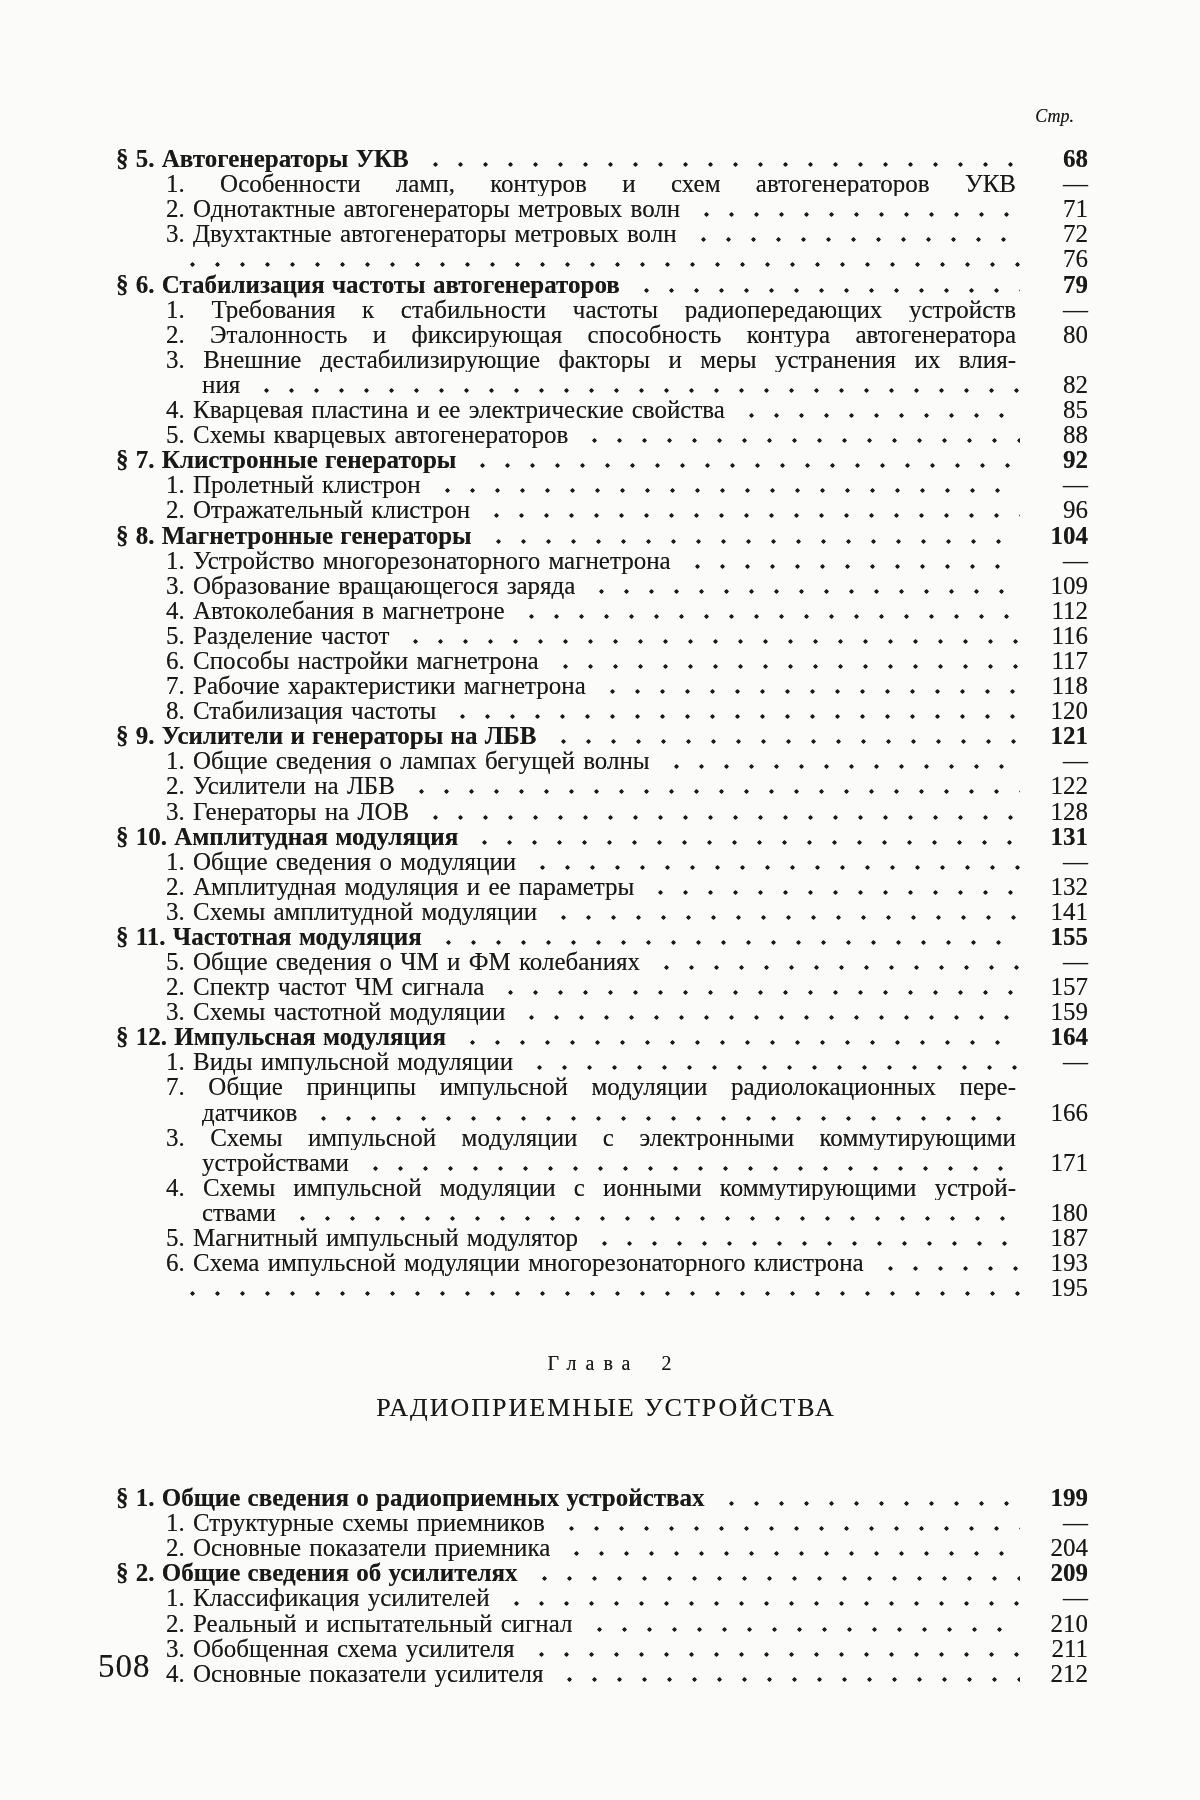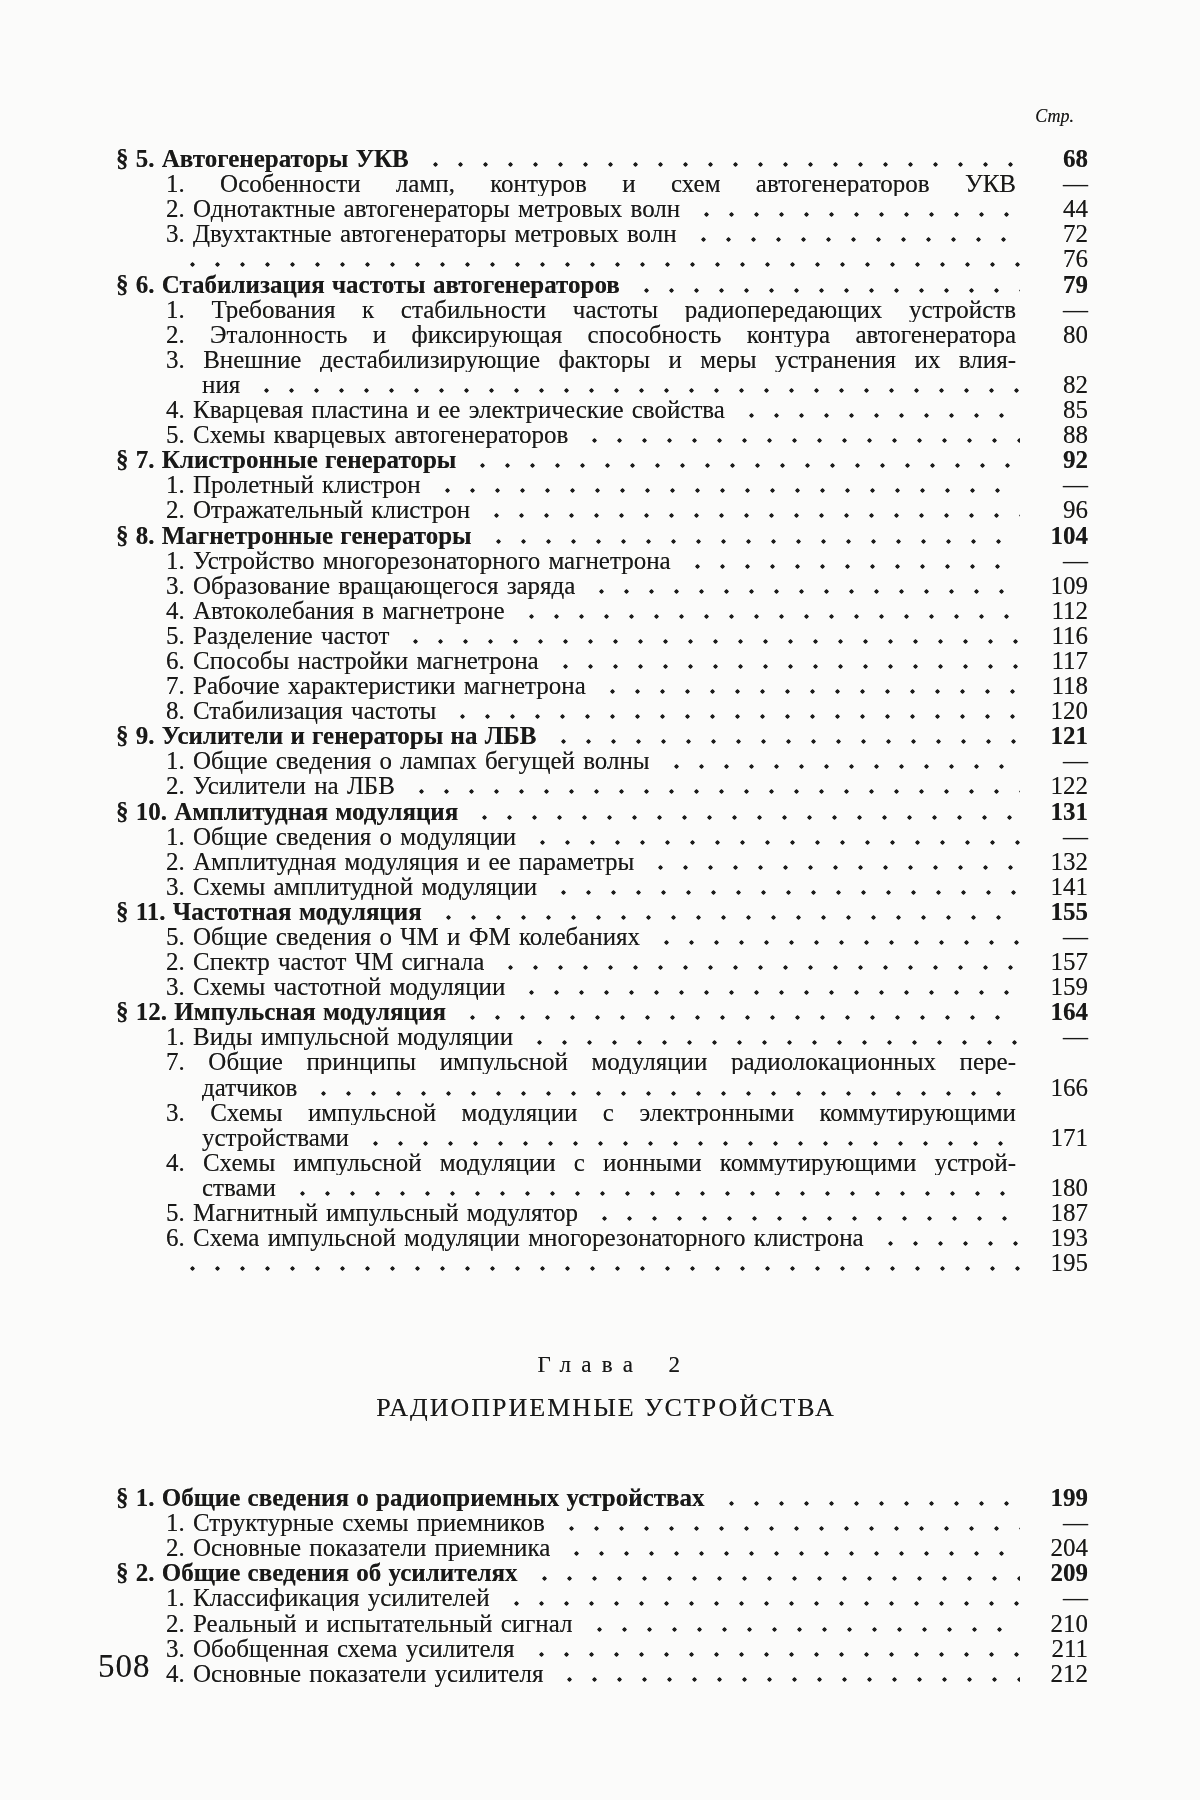--- a/index.html
+++ b/index.html
@@ -46,21 +46,21 @@
     margin:0 6px 3px 12px;
     background-image:radial-gradient(circle, #1c1c1b 1.9px, rgba(0,0,0,0) 2.3px);
     background-size:25px 7px;
     background-repeat:repeat-x;
     background-position:2px bottom;
   }
   .pg{width:62px;flex:none;text-align:right;}
 
   .chap-num{
     position:absolute;top:1352px;left:100px;width:988px;
-    text-align:center;font-size:23px;
+    text-align:center;font-size:20px;
     letter-spacing:.45em;word-spacing:.4em;text-indent:40px;
   }
   .chap-title{
     position:absolute;top:1393px;left:100px;width:988px;
     text-align:center;font-size:26px;letter-spacing:2px;text-indent:24px;
   }
   .folio{
     position:absolute;top:1648px;left:98px;
     font-size:33px;letter-spacing:1px;
   }
@@ -78,21 +78,21 @@
     <span class="pg">68</span>
   </div>
       <div class="line item justify">
     <span class="t">1. Особенности ламп, контуров и схем автогенераторов УКВ</span>
 
     <span class="pg">—</span>
   </div>
       <div class="line item">
     <span class="t">2. Однотактные автогенераторы метровых волн</span>
     <span class="dots"></span>
-    <span class="pg">44</span>
+    <span class="pg">71</span>
   </div>
       <div class="line item">
     <span class="t">3. Двухтактные автогенераторы метровых волн</span>
     <span class="dots"></span>
     <span class="pg">72</span>
   </div>
       <div class="line item">
     <span class="dots"></span>
     <span class="pg">76</span>
   </div>
@@ -194,20 +194,25 @@
       <div class="line item">
     <span class="t">1. Общие сведения о лампах бегущей волны</span>
     <span class="dots"></span>
     <span class="pg">—</span>
   </div>
       <div class="line item">
     <span class="t">2. Усилители на ЛБВ</span>
     <span class="dots"></span>
     <span class="pg">122</span>
   </div>
+      <div class="line item">
+    <span class="t">3. Генераторы на ЛОВ</span>
+    <span class="dots"></span>
+    <span class="pg">128</span>
+  </div>
       <div class="line sec">
     <span class="t">§ 10. Амплитудная модуляция</span>
     <span class="dots"></span>
     <span class="pg">131</span>
   </div>
       <div class="line item">
     <span class="t">1. Общие сведения о модуляции</span>
     <span class="dots"></span>
     <span class="pg">—</span>
   </div>

